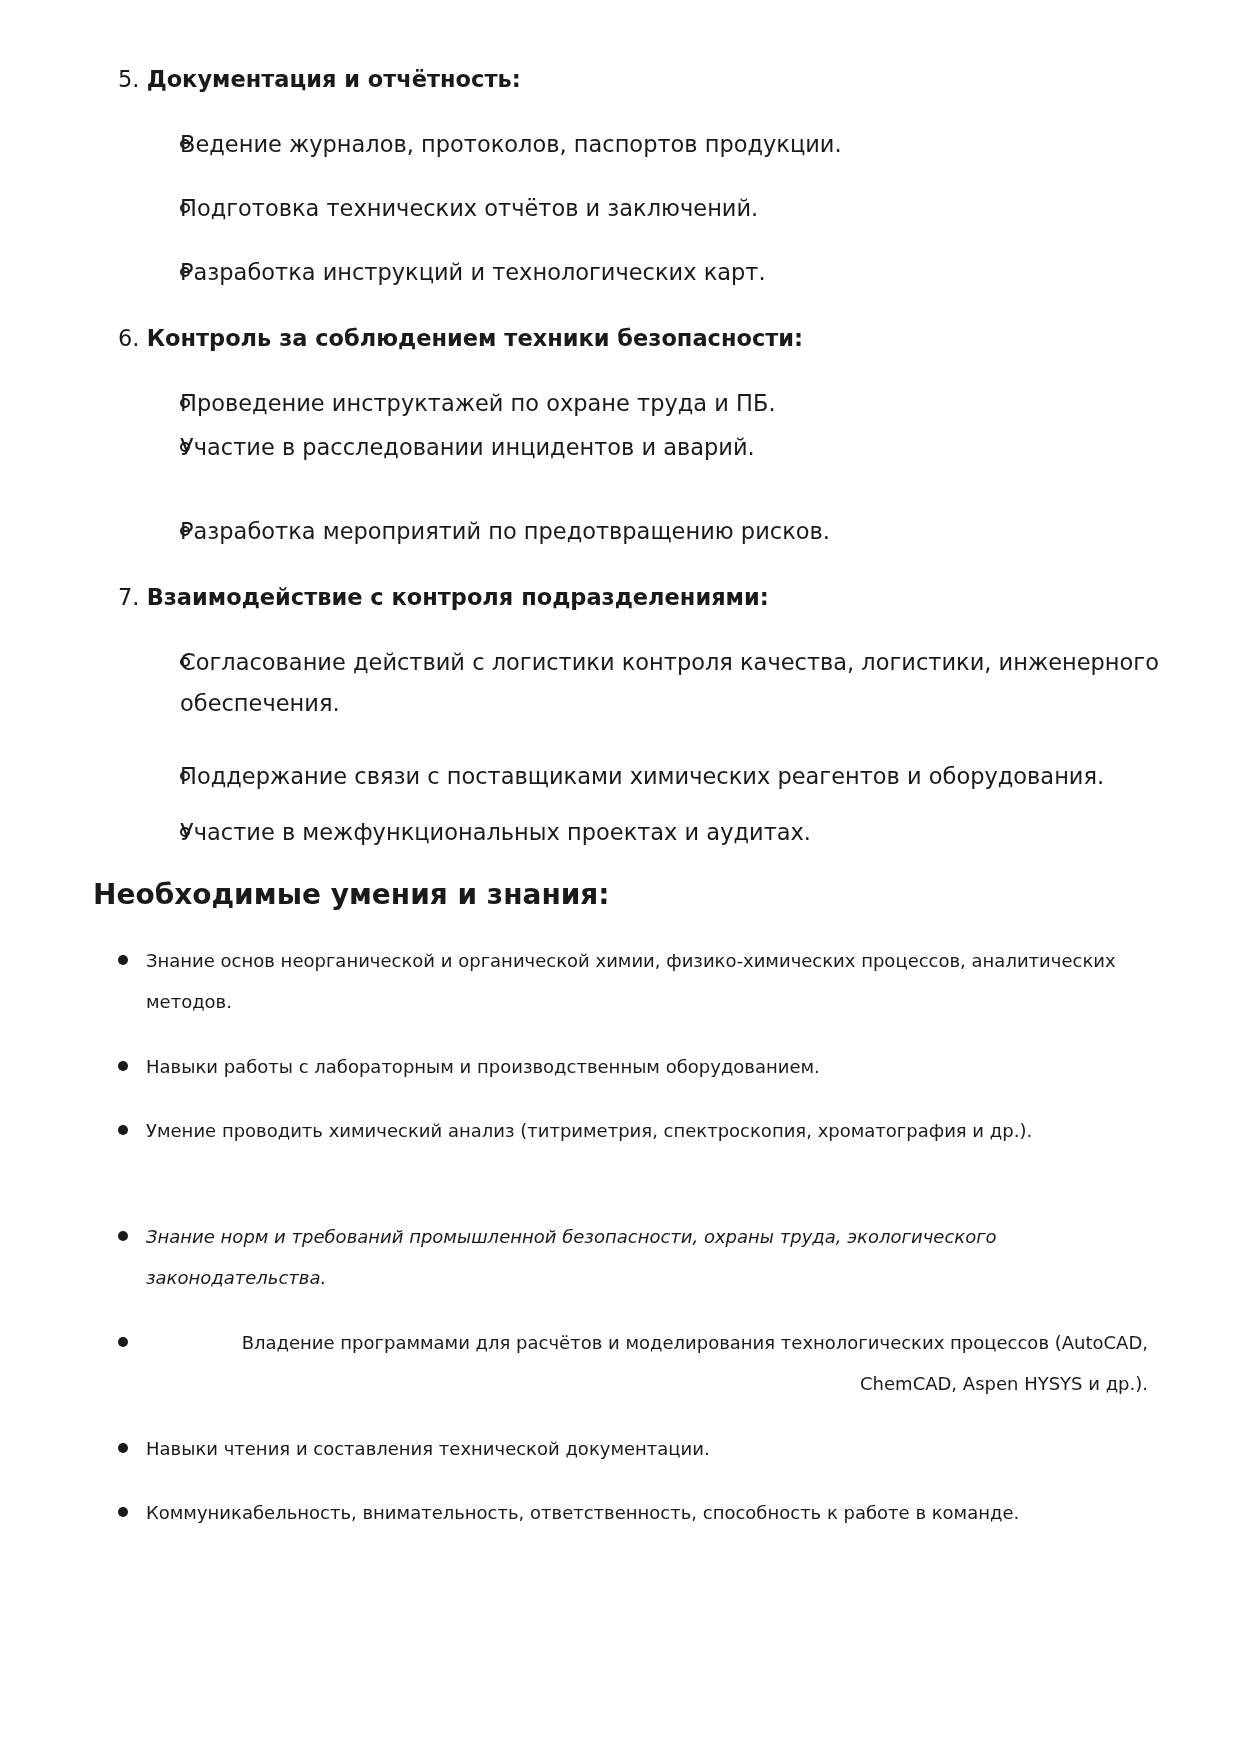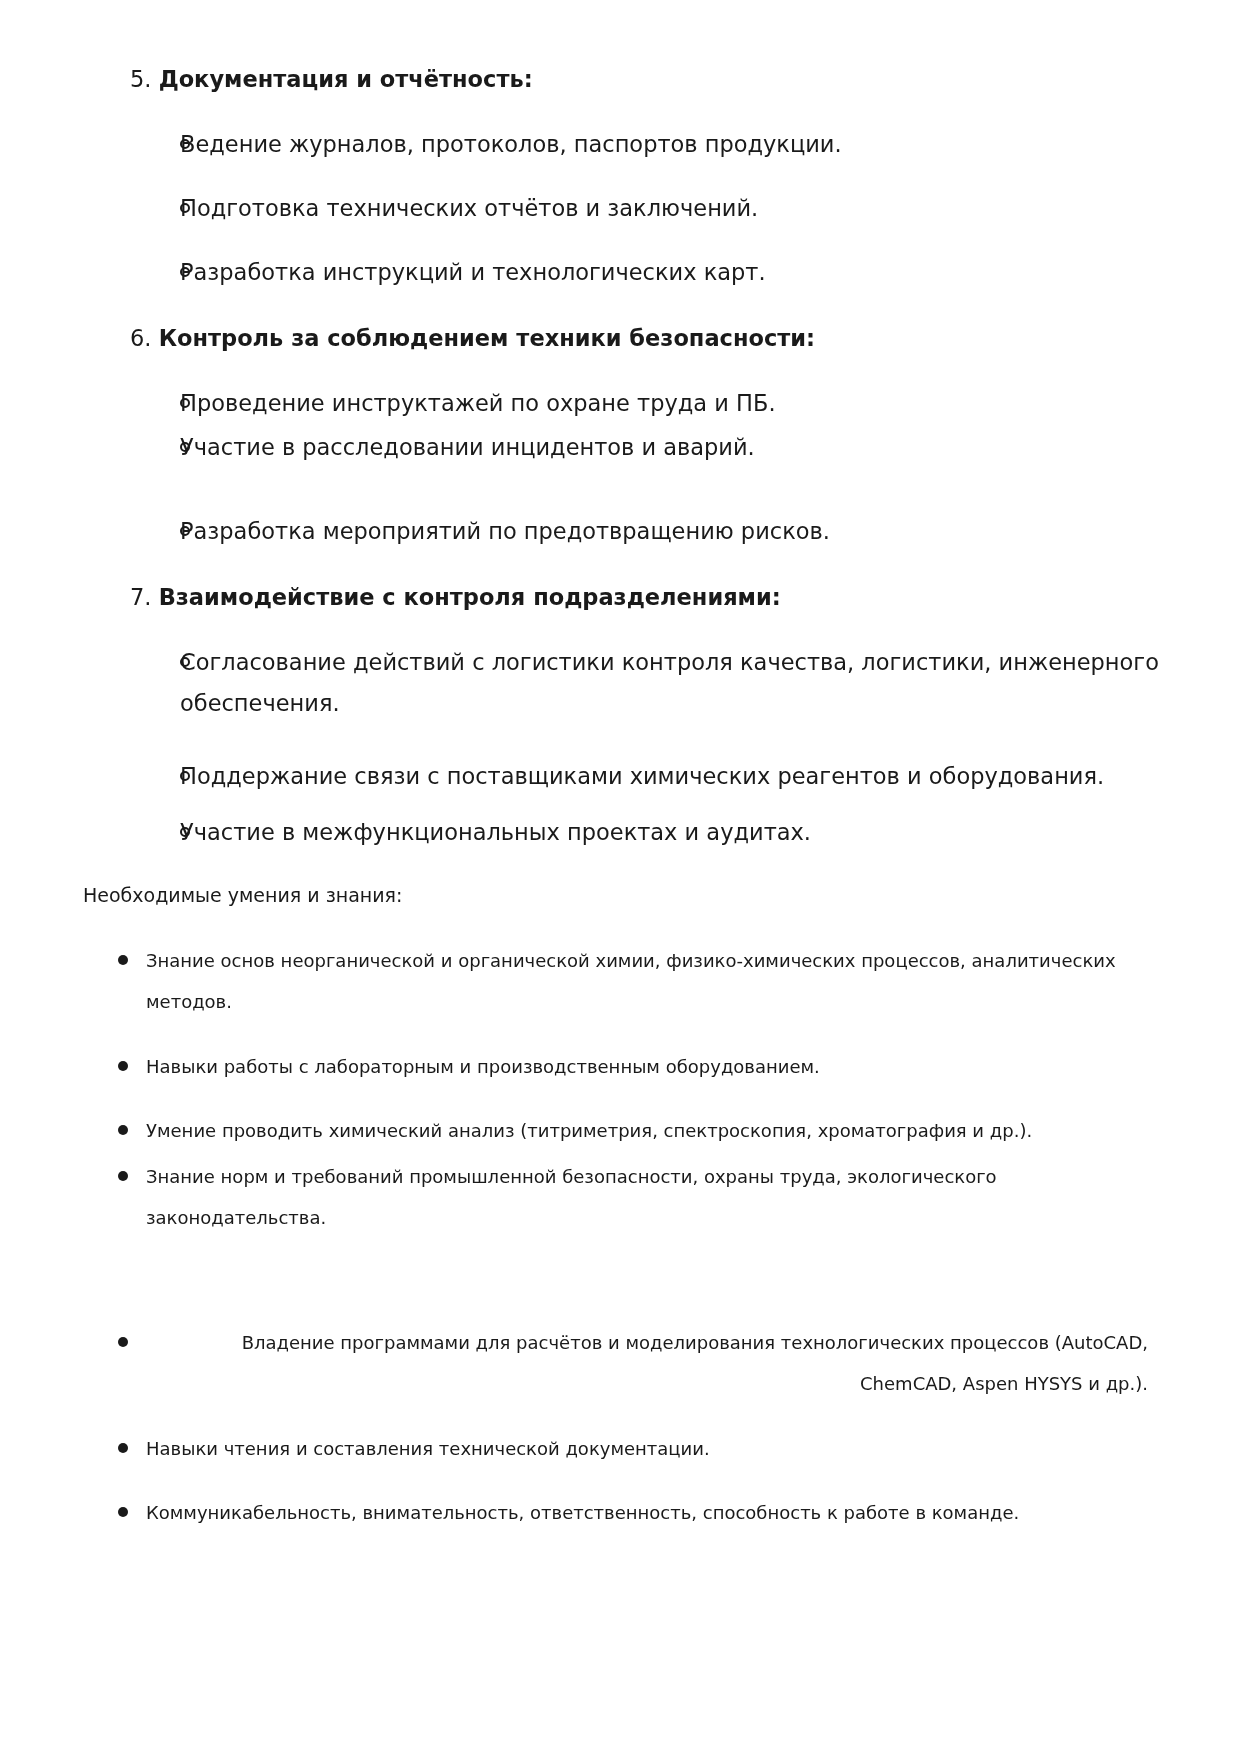--- a/index.html
+++ b/index.html
@@ -17,21 +17,21 @@
       overflow: hidden;
     }
     .page {
       position: absolute;
       left: 0;
       top: 0;
       width: 1239px;
     }
     .num-item {
       position: absolute;
-      left: 130px;
+      left: 118px;
       font-size: 22.5px;
       line-height: 30px;
       white-space: nowrap;
       text-align: right;
     }
     .num-item .num {
       font-weight: normal;
     }
     .num-item .title {
       font-weight: bold;
@@ -53,23 +53,23 @@
       border-radius: 50%;
       box-sizing: border-box;
       width: 10px;
       height: 10px;
     }
     .sub-item .text {
       display: block;
     }
     .heading {
       position: absolute;
-      left: 83px;
-      font-size: 19px;
-      font-weight: normal;
+      left: 93px;
+      font-size: 28px;
+      font-weight: bold;
       line-height: 30px;
       white-space: nowrap;
     }
     .bullet-item {
       position: absolute;
       left: 118px;
       width: 1060px;
       font-size: 18px;
       line-height: 41px;
     }
@@ -150,21 +150,21 @@
     <span class="text">Знание основ неорганической и органической химии, физико-химических процессов, аналитических методов.</span>
   </div>
   <div class="bullet-item" style="top:1046px;">
     <span class="marker"></span>
     <span class="text">Навыки работы с лабораторным и производственным оборудованием.</span>
   </div>
   <div class="bullet-item" style="top:1110px; width:1060px;">
     <span class="marker"></span>
     <span class="text">Умение проводить химический анализ (титриметрия, спектроскопия, хроматография и др.).</span>
   </div>
-  <div class="bullet-item" style="top:1156px; width:900px;">
+  <div class="bullet-item" style="top:1216px; width:900px;font-style:italic;">
     <span class="marker"></span>
     <span class="text">Знание норм и требований промышленной безопасности, охраны труда, экологического законодательства.</span>
   </div>
   <div class="bullet-item" style="top:1322px; width:1030px;text-align:right;">
     <span class="marker"></span>
     <span class="text">Владение программами для расчётов и моделирования технологических процессов (AutoCAD, ChemCAD, Aspen HYSYS и др.).</span>
   </div>
   <div class="bullet-item" style="top:1428px;">
     <span class="marker"></span>
     <span class="text">Навыки чтения и составления технической документации.</span>

